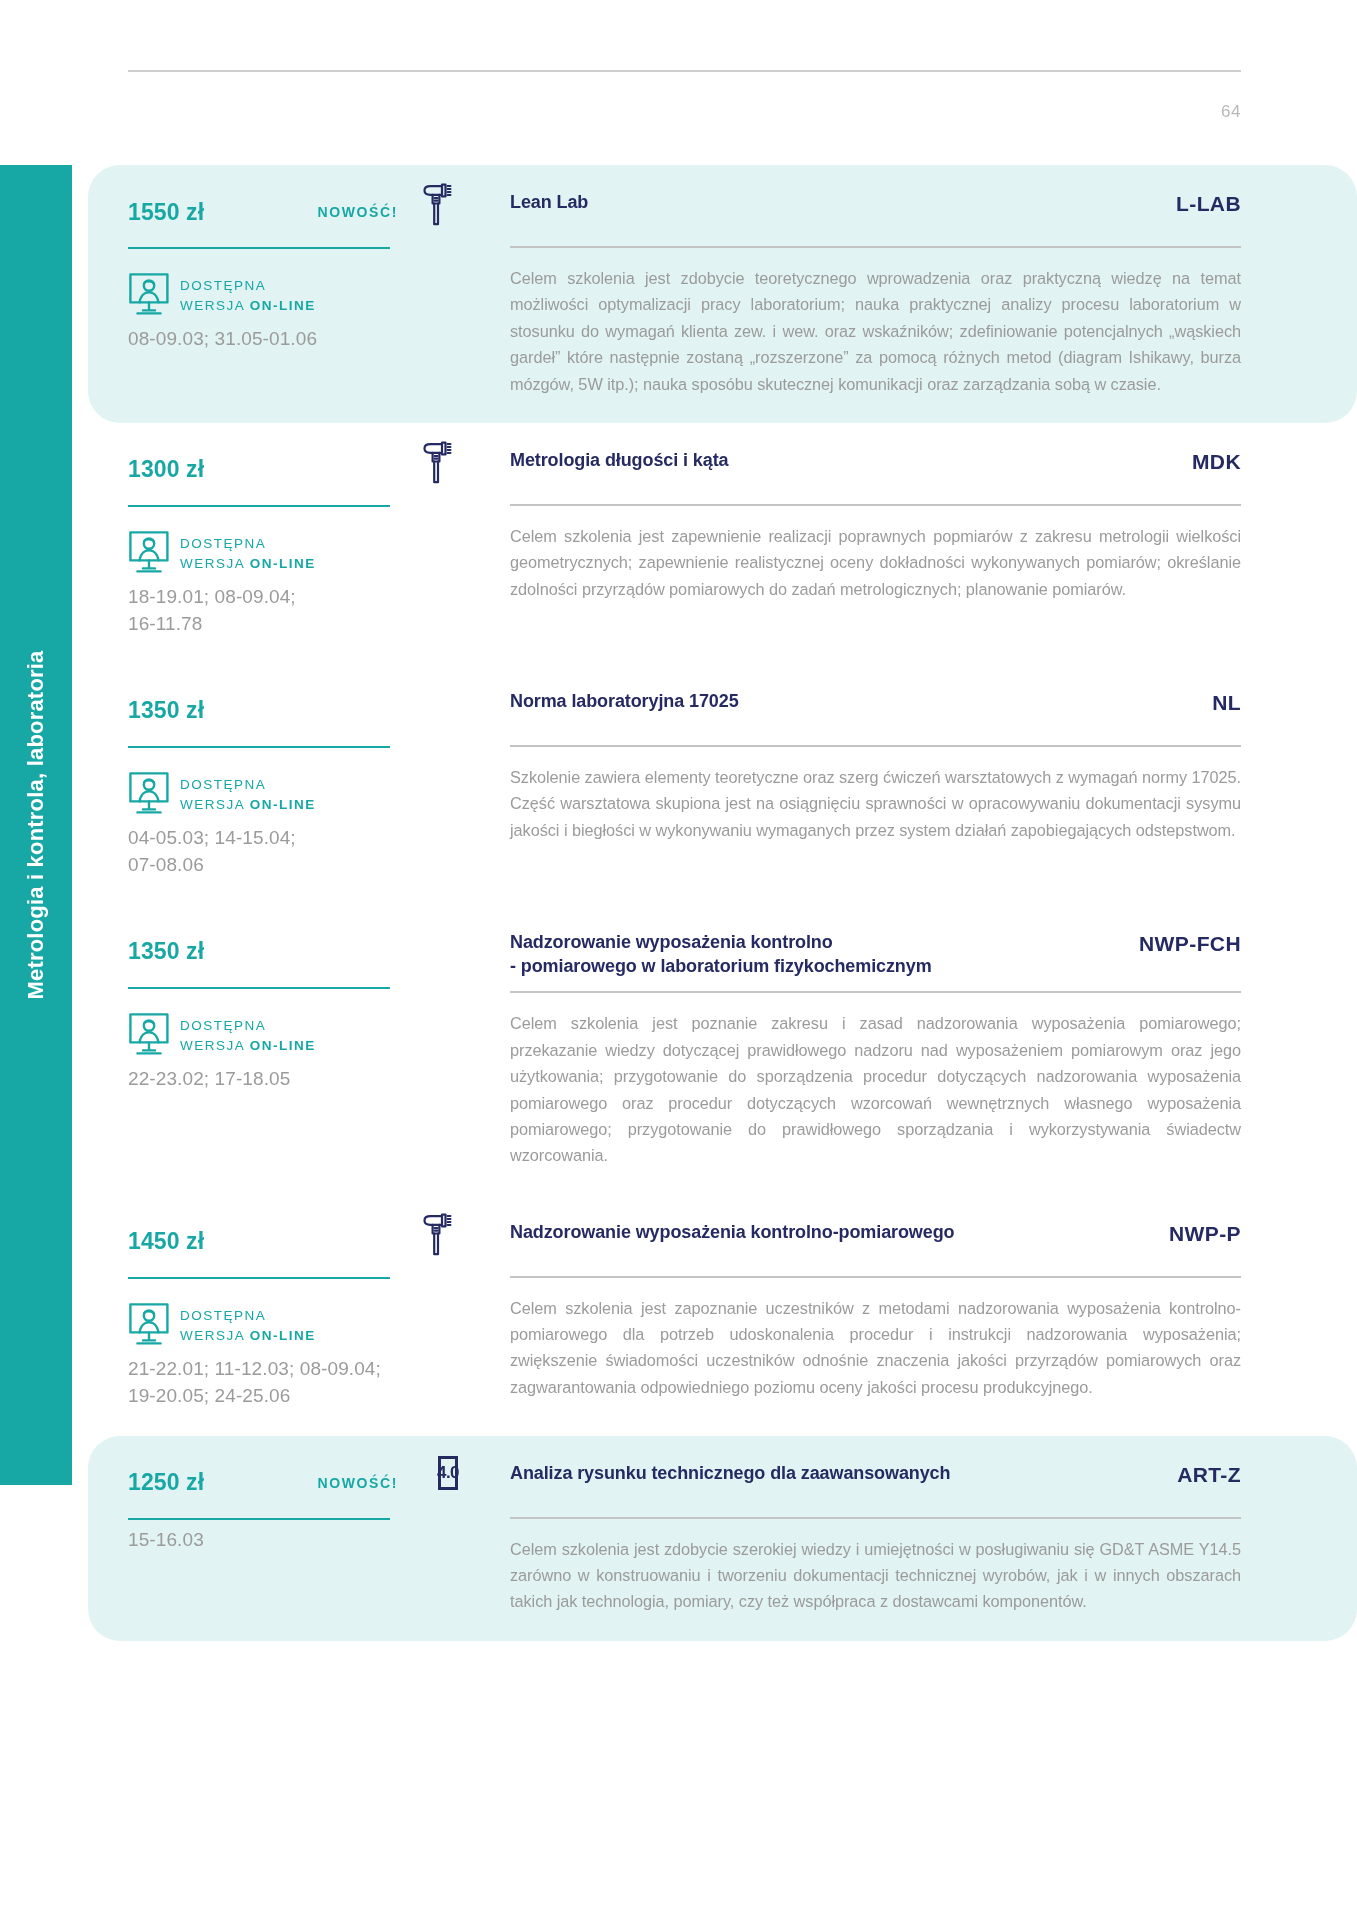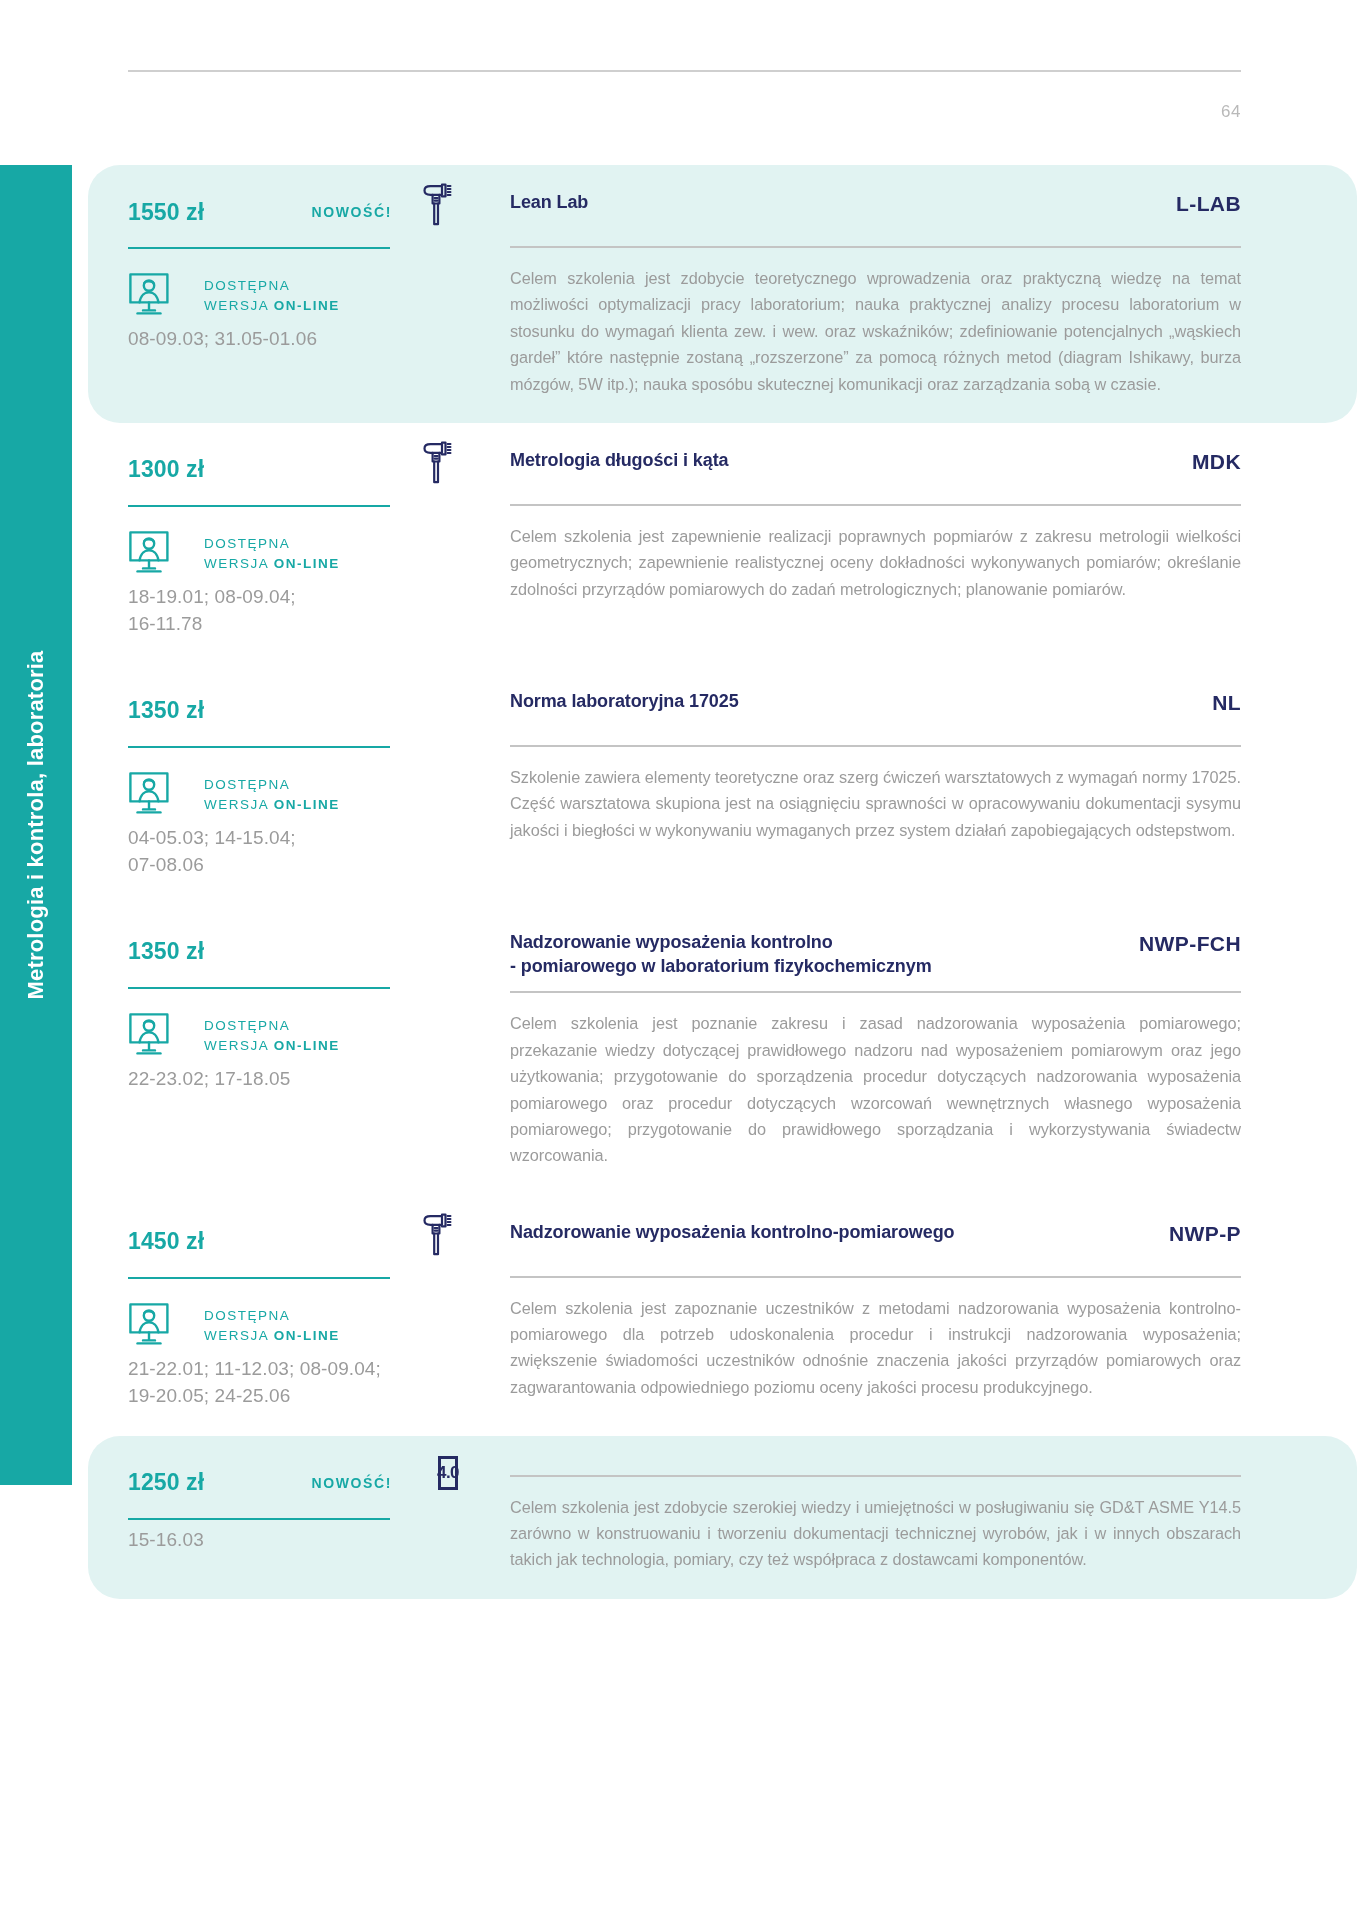--- a/index.html
+++ b/index.html
@@ -99,39 +99,39 @@
     position: relative;
   }
   .price {
     color: #17a8a5;
     font-size: 23px;
     font-weight: bold;
     letter-spacing: .1px;
   }
   .new-flag {
     position: absolute;
-    right: 76px;
+    right: 70px;
     color: #17a8a5;
     font-size: 14px;
     font-weight: bold;
     letter-spacing: 1.6px;
     margin-left: 17px;
   }
   .rule-teal {
     width: 262px;
     height: 2px;
     background: #17a8a5;
     margin-top: 14px;
   }
 
   
   .online {
     display: flex;
     align-items: center;
-    gap: 30px;
+    gap: 6px;
     margin-top: 24px;
     height: 46px;
   }
   .online-txt {
     color: #17a8a5;
     font-size: 13.5px;
     letter-spacing: 1.5px;
     line-height: 1.45;
   }
   .online-txt b { font-weight: bold; }
@@ -447,17 +447,23 @@
           <span class="price">1250 zł</span>
           <span class="new-flag">NOWOŚĆ!</span>
         </div>
         <span class="badge40">4.0</span>
         <div class="rule-teal"></div>
         <div class="dates no-online">
           <div>15-16.03</div>
         </div>
       </div>
       <div class="col-right">
+        <div class="course-head">
+          <div class="course-title">
+            <div>Analiza rysunku technicznego dla zaawansowanych</div>
+          </div>
+          <div class="course-code">ART-Z</div>
+        </div>
         <div class="rule-grey"></div>
         <div class="desc">Celem szkolenia jest zdobycie szerokiej wiedzy i umiejętności w posługiwaniu się GD&amp;T ASME Y14.5 zarówno w konstruowaniu i tworzeniu dokumentacji technicznej wyrobów, jak i w innych obszarach takich jak technologia, pomiary, czy też współpraca z dostawcami komponentów.</div>
       </div>
     </div>
   </div>
 
 </body></html>

